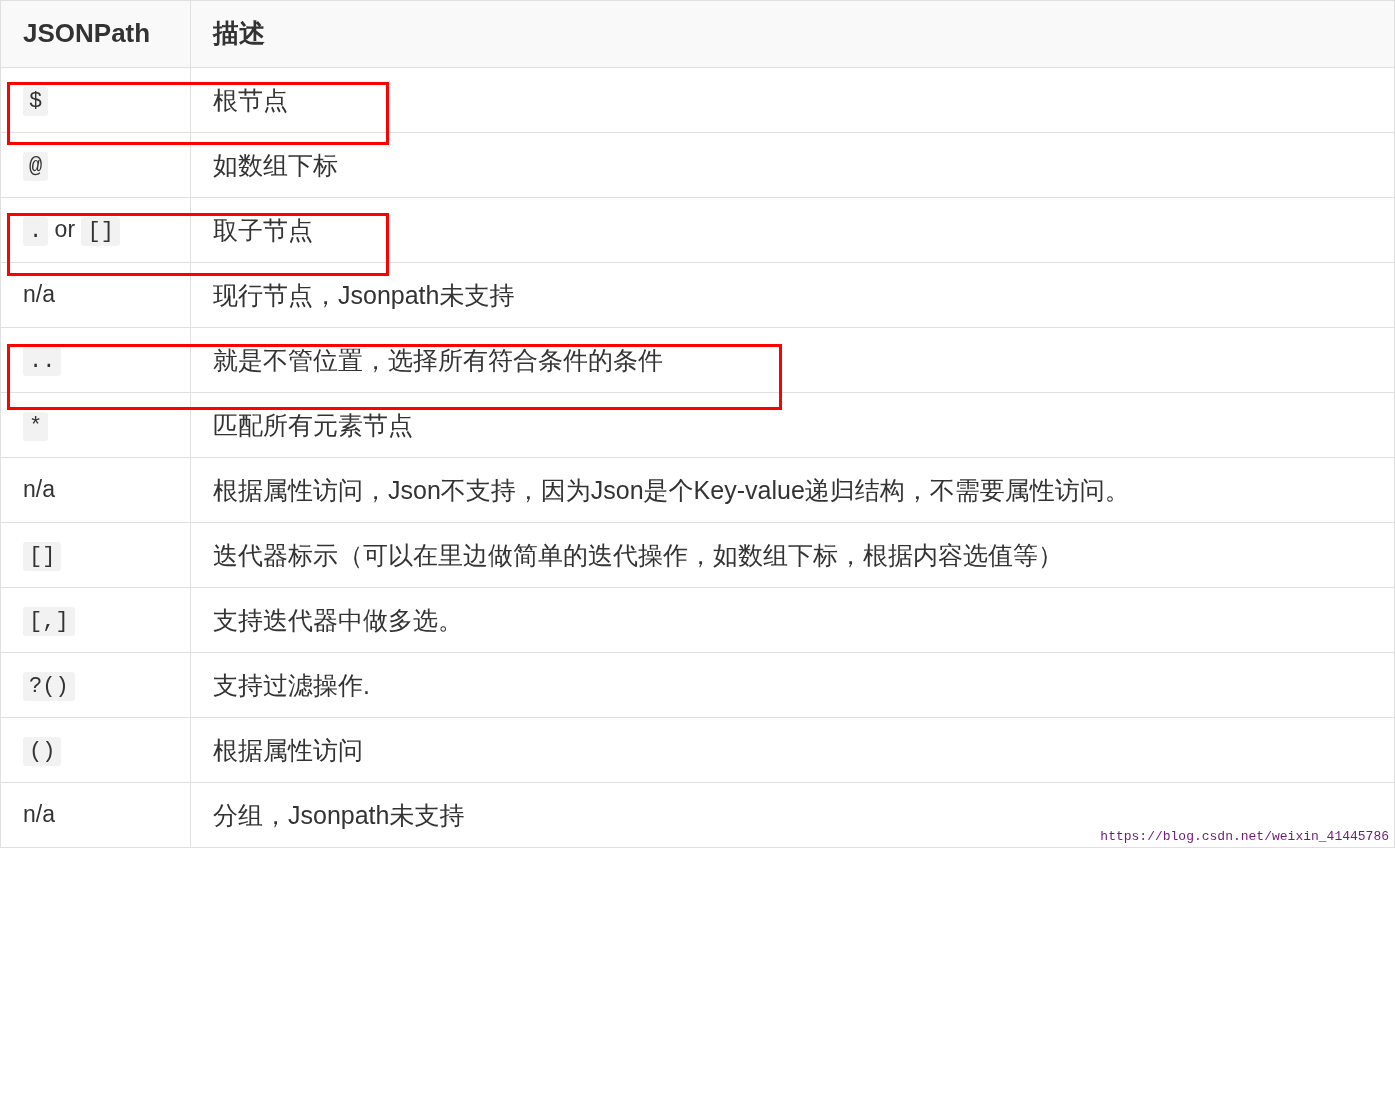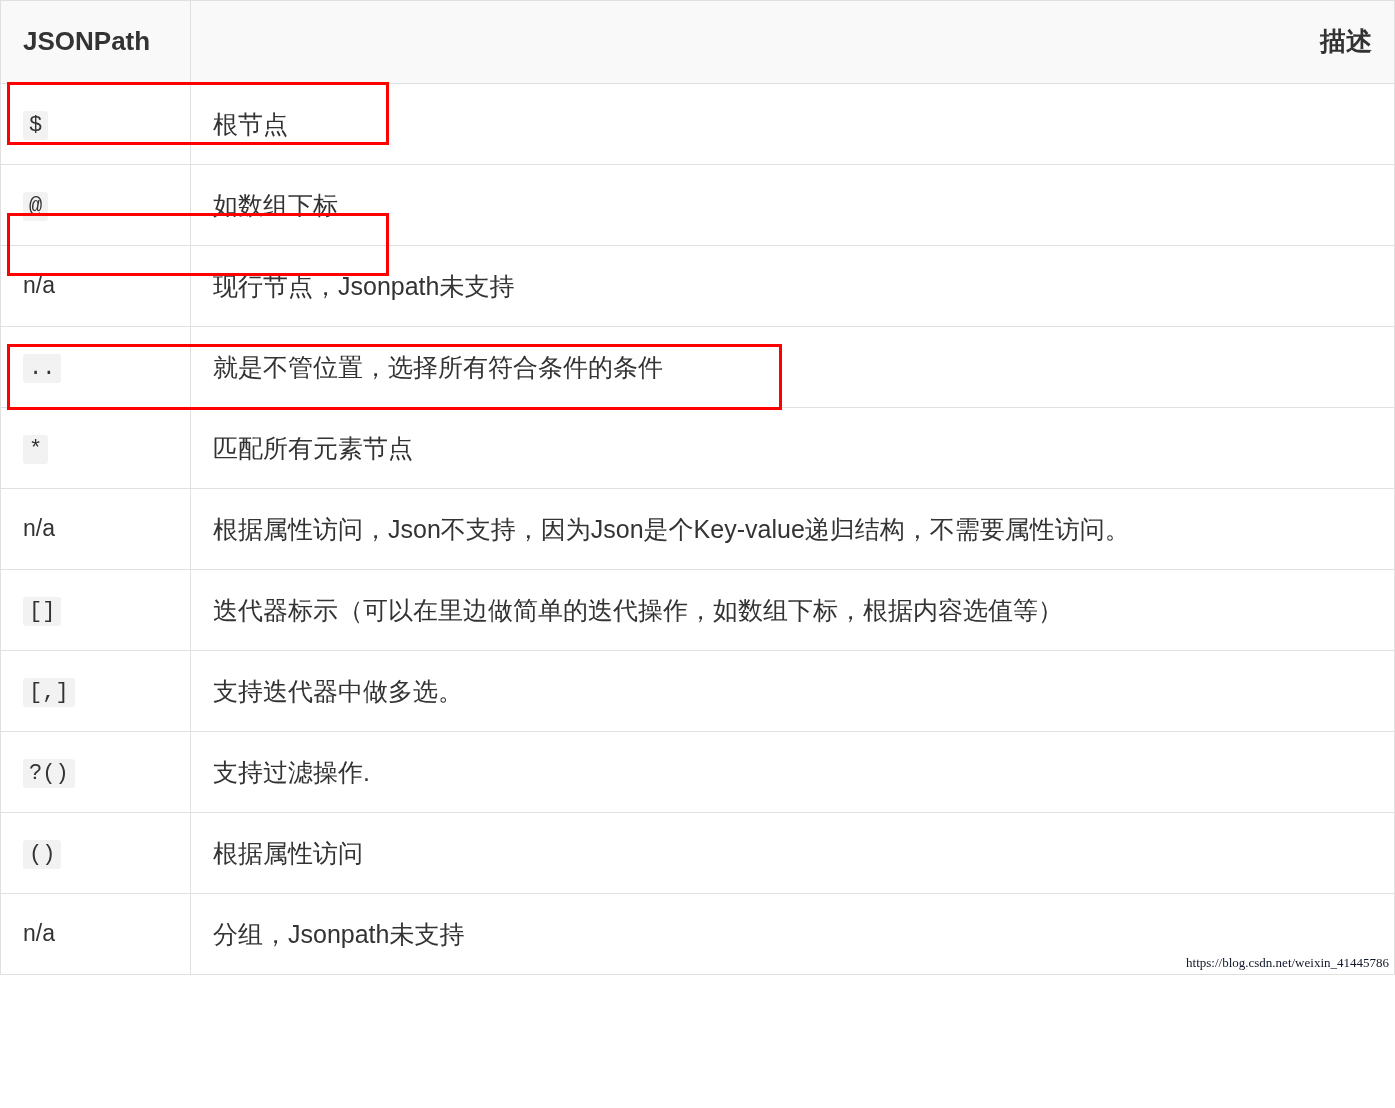--- a/index.html
+++ b/index.html
@@ -14,35 +14,35 @@
       font-size: 24px;
       position: relative;
     }
     table {
       width: 100%;
       border-collapse: collapse;
       table-layout: fixed;
     }
     th, td {
       border: 1px solid #e0e0e0;
-      padding: 20px 22px;
+      padding: 12px 22px;
       text-align: left;
       vertical-align: middle;
       line-height: 1.6;
     }
     th {
       background-color: #f9f9f9;
       font-weight: 600;
       font-size: 26px;
     }
     th:first-child {
       width: 190px;
     }
     th:last-child {
-      text-align: right;
+      text-align: left;
     }
     td:first-child {
       font-size: 23px;
     }
     td:last-child {
       font-size: 25px;
       margin-top: 24px;
     }
     code {
       background-color: #f2f2f2;
@@ -56,42 +56,46 @@
       position: absolute;
       border: 3px solid #ff0000;
       pointer-events: none;
       z-index: 10;
     }
     .watermark {
       position: absolute;
       bottom: 4px;
       right: 6px;
       font-size: 13px;
-      color: #0f172a;
-      font-family: Liberation Serif, serif;
+      color: #701a75;
+      font-family: Liberation Mono, monospace;
     }
   </style>
 </head>
 <body>
 
 <table>
   <thead>
     <tr>
       <th>JSONPath</th>
       <th>描述</th>
     </tr>
   </thead>
   <tbody id="table-body">
   <tr>
         <td><code>$</code></td>
         <td>根节点</td>
       </tr>
       <tr>
         <td><code>@</code></td>
         <td>如数组下标</td>
+      </tr>
+      <tr>
+        <td><code>.</code><span> or </span><code>[]</code></td>
+        <td>取子节点</td>
       </tr>
       <tr>
         <td><span>n/a</span></td>
         <td>现行节点，Jsonpath未支持</td>
       </tr>
       <tr>
         <td><code>..</code></td>
         <td>就是不管位置，选择所有符合条件的条件</td>
       </tr>
       <tr>

